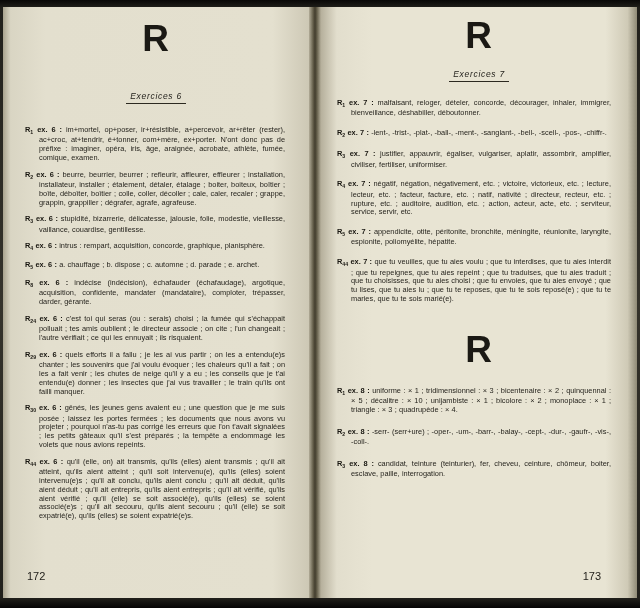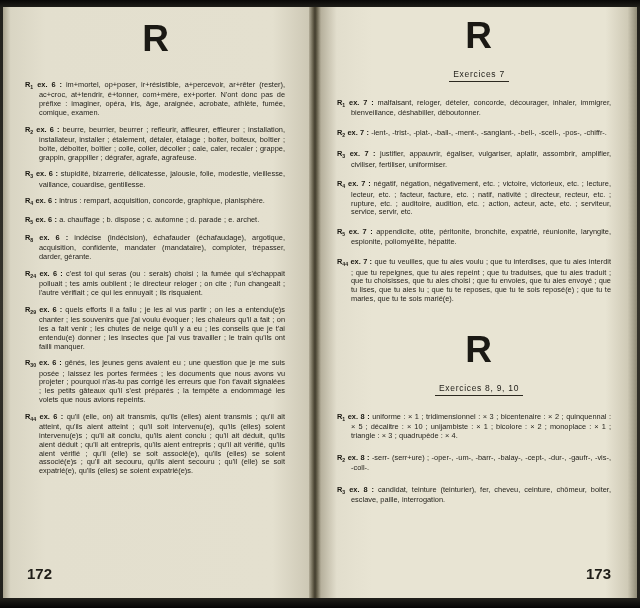--- a/index.html
+++ b/index.html
@@ -22,80 +22,80 @@
   .big-r { text-align:center; font-weight:700; font-size:37px; line-height:40px;
            color:#1b1914; letter-spacing:1px; }
   .page-left  .big-r { margin-top:12px; }
   .page-right .big-r.first { margin-top:9px; }
   .big-r.second { margin-top:26px; }
 
   .section-title { text-align:center; }
   .page-left  .section-title { margin-top:26px; }
   .page-right .section-title { margin-top:7px; }
   .section-title span { display:inline-block; font-size:8.5px; letter-spacing:0.7px;
-      color:#1f1d18; border-bottom:1px solid #2c2920; padding:0 4px 2px; }
+      color:#1f1d18; border-bottom:1px solid #2c2920; padding:0 4px 2px;font-style:italic; }
 
   .content-left  { padding:22px 24px 0 22px; }
   .content-right { padding:17px 26px 0 16px; }
 
   .entry { font-size:7.4px; line-height:8.8px; color:#26241e; text-align:justify;
            padding-left:14px; text-indent:-14px; word-spacing:0.2px; }
   .content-left  .entry { margin-bottom:8px; }
   .content-right .entry { margin-bottom:11px; }
   .content-right.second .entry { margin-bottom:13px; }
 
   .ref { font-weight:700; color:#17150f; }
   .ref sub { font-size:5.2px; vertical-align:-1.5px; font-weight:700; }
 
-  .pagenum { position:absolute; bottom:16px; font-weight:700; font-size:15px; color:#1f1d18; }
+  .pagenum { position:absolute; bottom:16px; font-weight:400; font-size:11px; color:#1f1d18; }
   .pagenum.left  { left:24px; }
-  .pagenum.right { right:26px; }
+  .pagenum.right { right:36px; }
 </style>
 </head>
 <body>
 
 <div class="scan">
   <div class="spread">
 
     <div class="page page-left">
       <div class="big-r">R</div>
+      <div class="section-title"><span>Exercices 6</span></div>
 
       <div class="content-left">
         <p class="entry"><span class="ref"><span>R</span><sub>1</sub> <span>ex. 6 :</span></span> <span>im+mortel, op+poser, ir+résistible, a+percevoir, ar+rêter (rester), ac+croc, at+tendrir, é+tonner, com+mère, ex+porter. N'ont donc pas de préfixe : imaginer, opéra, iris, âge, araignée, acrobate, athlète, fumée, comique, examen.</span></p>
         <p class="entry"><span class="ref"><span>R</span><sub>2</sub> <span>ex. 6 :</span></span> <span>beurre, beurrier, beurrer ; refleurir, affleurer, effleurer ; installation, installateur, installer ; étalement, détaler, étalage ; boiter, boiteux, boîtier ; boîte, déboîter, boîtier ; colle, coller, décoller ; cale, caler, recaler ; grappe, grappin, grappiller ; dégrafer, agrafe, agrafeuse.</span></p>
         <p class="entry"><span class="ref"><span>R</span><sub>3</sub> <span>ex. 6 :</span></span> <span>stupidité, bizarrerie, délicatesse, jalousie, folie, modestie, vieillesse, vaillance, couardise, gentillesse.</span></p>
         <p class="entry"><span class="ref"><span>R</span><sub>4</sub> <span>ex. 6 :</span></span> <span>intrus : rempart, acquisition, concorde, graphique, planisphère.</span></p>
         <p class="entry"><span class="ref"><span>R</span><sub>5</sub> <span>ex. 6 :</span></span> <span>a. chauffage ; b. dispose ; c. automne ; d. parade ; e. archet.</span></p>
         <p class="entry"><span class="ref"><span>R</span><sub>8</sub> <span>ex. 6 :</span></span> <span>indécise (indécision), échafauder (échafaudage), argotique, acquisition, confidente, mandater (mandataire), comploter, trépasser, darder, gérante.</span></p>
-        <p class="entry"><span class="ref"><span>R</span><sub>24</sub> <span>ex. 6 :</span></span> <span>c'est toi qui seras (ou : serais) choisi ; la fumée qui s'échappait polluait ; tes amis oublient ; le directeur reloger ; on cite ; l'un changeait ; l'autre vérifiait ; ce qui les ennuyait ; ils risquaient.</span></p>
+        <p class="entry"><span class="ref"><span>R</span><sub>24</sub> <span>ex. 6 :</span></span> <span>c'est toi qui seras (ou : serais) choisi ; la fumée qui s'échappait polluait ; tes amis oublient ; le directeur associe ; on cite ; l'un changeait ; l'autre vérifiait ; ce qui les ennuyait ; ils risquaient.</span></p>
         <p class="entry"><span class="ref"><span>R</span><sub>29</sub> <span>ex. 6 :</span></span> <span>quels efforts il a fallu ; je les ai vus partir ; on les a entendu(e)s chanter ; les souvenirs que j'ai voulu évoquer ; les chaleurs qu'il a fait ; on les a fait venir ; les chutes de neige qu'il y a eu ; les conseils que je t'ai entendu(e) donner ; les insectes que j'ai vus travailler ; le train qu'ils ont failli manquer.</span></p>
         <p class="entry"><span class="ref"><span>R</span><sub>30</sub> <span>ex. 6 :</span></span> <span>gênés, les jeunes gens avaient eu ; une question que je me suis posée ; laissez les portes fermées ; les documents que nous avons vu projeter ; pourquoi n'as-tu pas corrigé les erreurs que l'on t'avait signalées ; les petits gâteaux qu'il s'est préparés ; la tempête a endommagé les volets que nous avions repeints.</span></p>
         <p class="entry"><span class="ref"><span>R</span><sub>44</sub> <span>ex. 6 :</span></span> <span>qu'il (elle, on) ait transmis, qu'ils (elles) aient transmis ; qu'il ait atteint, qu'ils aient atteint ; qu'il soit intervenu(e), qu'ils (elles) soient intervenu(e)s ; qu'il ait conclu, qu'ils aient conclu ; qu'il ait déduit, qu'ils aient déduit ; qu'il ait entrepris, qu'ils aient entrepris ; qu'il ait vérifié, qu'ils aient vérifié ; qu'il (elle) se soit associé(e), qu'ils (elles) se soient associé(e)s ; qu'il ait secouru, qu'ils aient secouru ; qu'il (elle) se soit expatrié(e), qu'ils (elles) se soient expatrié(e)s.</span></p>
       </div>
 
       <div class="pagenum left">172</div>
     </div>
 
     <div class="gutter"></div>
 
     <div class="page page-right">
       <div class="big-r first">R</div>
       <div class="section-title"><span>Exercices 7</span></div>
 
       <div class="content-right">
         <p class="entry"><span class="ref"><span>R</span><sub>1</sub> <span>ex. 7 :</span></span> <span>malfaisant, reloger, dételer, concorde, décourager, inhaler, immigrer, bienveillance, déshabiller, déboutonner.</span></p>
         <p class="entry"><span class="ref"><span>R</span><sub>2</sub> <span>ex. 7 :</span></span> <span>-lent-, -trist-, -plat-, -ball-, -ment-, -sanglant-, -bell-, -scell-, -pos-, -chiffr-.</span></p>
         <p class="entry"><span class="ref"><span>R</span><sub>3</sub> <span>ex. 7 :</span></span> <span>justifier, appauvrir, égaliser, vulgariser, aplatir, assombrir, amplifier, civiliser, fertiliser, uniformiser.</span></p>
         <p class="entry"><span class="ref"><span>R</span><sub>4</sub> <span>ex. 7 :</span></span> <span>négatif, négation, négativement, etc. ; victoire, victorieux, etc. ; lecture, lecteur, etc. ; facteur, facture, etc. ; natif, nativité ; directeur, recteur, etc. ; rupture, etc. ; auditoire, audition, etc. ; action, acteur, acte, etc. ; serviteur, service, servir, etc.</span></p>
-        <p class="entry"><span class="ref"><span>R</span><sub>5</sub> <span>ex. 7 :</span></span> <span>appendicite, otite, péritonite, bronchite, expatrié, réunionite, laryngite, espionite, poliomyélite, hépatite.</span></p>
+        <p class="entry"><span class="ref"><span>R</span><sub>5</sub> <span>ex. 7 :</span></span> <span>appendicite, otite, péritonite, bronchite, méningite, réunionite, laryngite, espionite, poliomyélite, hépatite.</span></p>
         <p class="entry"><span class="ref"><span>R</span><sub>44</sub> <span>ex. 7 :</span></span> <span>que tu veuilles, que tu aies voulu ; que tu interdises, que tu aies interdit ; que tu repeignes, que tu aies repeint ; que tu traduises, que tu aies traduit ; que tu choisisses, que tu aies choisi ; que tu envoies, que tu aies envoyé ; que tu lises, que tu aies lu ; que tu te reposes, que tu te sois reposé(e) ; que tu te maries, que tu te sois marié(e).</span></p>
       </div>
 
       <div class="big-r second">R</div>
-      <div class="section-title"><span>Exercices 8, 9, 10</span></div>
 
       <div class="content-right second">
         <p class="entry"><span class="ref"><span>R</span><sub>1</sub> <span>ex. 8 :</span></span> <span>uniforme : × 1 ; tridimensionnel : × 3 ; bicentenaire : × 2 ; quinquennal : × 5 ; décalitre : × 10 ; unijambiste : × 1 ; bicolore : × 2 ; monoplace : × 1 ; triangle : × 3 ; quadrupède : × 4.</span></p>
         <p class="entry"><span class="ref"><span>R</span><sub>2</sub> <span>ex. 8 :</span></span> <span>-serr- (serr+ure) ; -oper-, -um-, -barr-, -balay-, -cept-, -dur-, -gaufr-, -vis-, -coll-.</span></p>
         <p class="entry"><span class="ref"><span>R</span><sub>3</sub> <span>ex. 8 :</span></span> <span>candidat, teinture (teinturier), fer, cheveu, ceinture, chômeur, boiter, esclave, paille, interrogation.</span></p>
       </div>
 
       <div class="pagenum right">173</div>
     </div>
 

